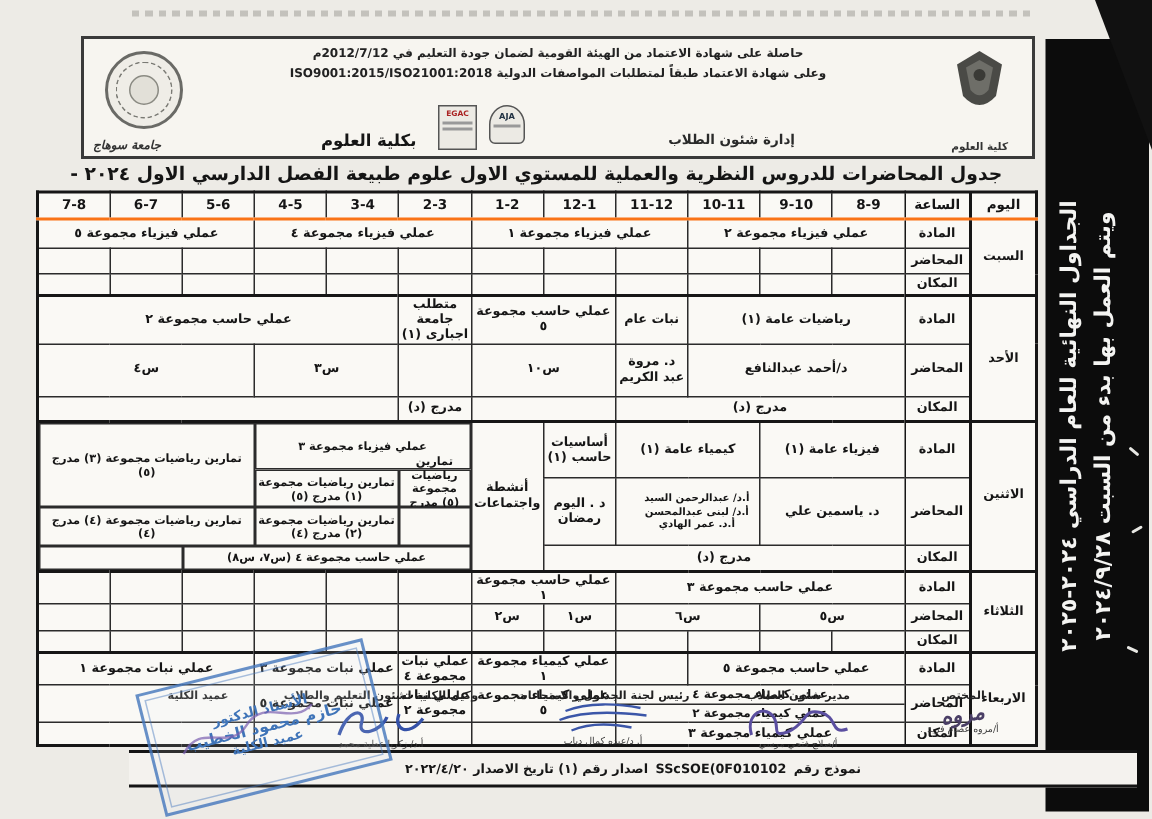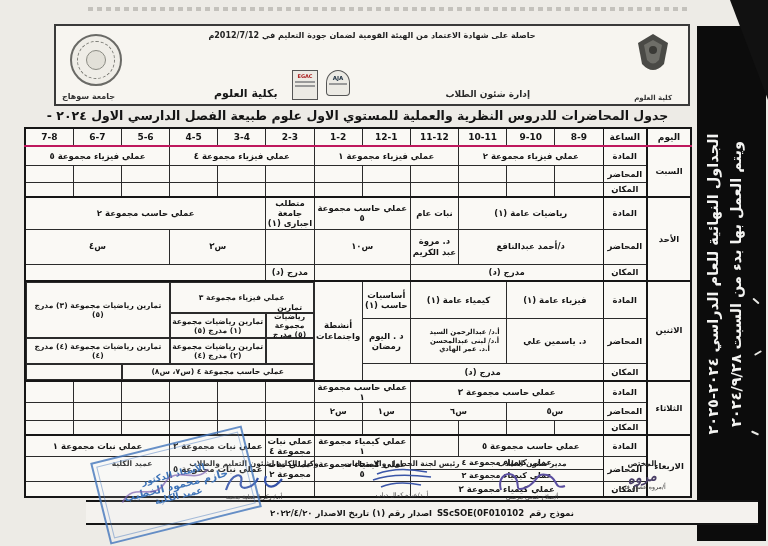--- a/index.html
+++ b/index.html
@@ -7,21 +7,21 @@
         font-family:"DejaVu Sans",sans-serif;direction:rtl;color:#161616;}
   
   .hdr-box{position:absolute;left:54px;top:24px;width:636px;height:82px;background:#f7f5f0;
            border:2px solid #3a3a3a;box-sizing:border-box;}
   .hdr-line{position:absolute;width:100%;text-align:center;font-size:8px;font-weight:bold;color:#222;}
   .hl1{top:5px;} .hl2{top:18px;}
   .seal{position:absolute;left:14px;top:8px;width:48px;height:48px;border:2px solid #6a6a66;
         border-radius:50%;background:#efede7;}
   .seal-in{position:absolute;inset:5px;border:1px dashed #7a7a74;border-radius:50%;}
   .seal-core{position:absolute;inset:14px;border:1px solid #8a8a82;border-radius:50%;background:#e2e0d8;}
-  .univ-cap{position:absolute;left:6px;bottom:3px;font-size:8px;font-weight:bold;color:#333;}
+  .univ-cap{position:absolute;left:6px;bottom:3px;font-size:8px;font-weight:bold;color:#333;font-style:italic;}
   .fac-name{position:absolute;left:158px;bottom:4px;font-size:11px;font-weight:bold;}
   .egac{position:absolute;left:236px;bottom:4px;width:26px;height:30px;border:1px solid #555;
         background:#eceae4;font-size:5px;font-weight:bold;color:#a22;text-align:center;line-height:1.2;padding-top:2px;box-sizing:border-box;}
   .egac .bars,.aja .bars{display:block;height:2px;background:#999;margin:2px 2px 0 2px;}
   .aja{position:absolute;left:270px;bottom:8px;width:24px;height:26px;border:1px solid #555;border-radius:50% 50% 4px 4px;
        background:#eceae4;font-size:5.5px;font-weight:bold;color:#234;text-align:center;padding-top:4px;box-sizing:border-box;}
   .admin{position:absolute;right:158px;bottom:5px;font-size:9px;font-weight:bold;color:#2a2a2a;}
   .eagle{position:absolute;right:14px;top:6px;width:42px;height:46px;}
   .college-cap{position:absolute;right:16px;bottom:2px;font-size:7px;font-weight:bold;color:#333;margin-top:36px;}
   .artifact-line{position:absolute;left:88px;top:7px;width:600px;height:4px;
@@ -32,21 +32,21 @@
   
   table.sched{position:absolute;left:24px;top:127px;width:668px;border-collapse:collapse;
               table-layout:fixed;border:2.5px solid #161616;}
   .sched td,.sched th{border:1px solid #2b2b2b;font-size:8.5px;font-weight:bold;text-align:center;
               vertical-align:middle;padding:0 1px;background:#faf9f5;color:#151515;line-height:1.2;}
   .sched tr.thick td,.sched tr.thick th{border-top:2px solid #161616;}
   .sched th{height:16px;font-size:9px;}
   .hr{direction:ltr;}
   .day{font-size:9px;border-left:2px solid #161616 !important;}
   .lbl{font-size:8px;border-left:1.5px solid #161616 !important;}
-  tr.h-head th{border-bottom:2px solid #be185d;}
+  tr.h-head th{border-bottom:2px solid #f97316;}
   .sat-s td{height:18px;margin-top:28px;} .sat-l td{height:16px;} .sat-p td{height:13px;}
   .sun-s td{height:24px;} .sun-l td{height:34px;} .sun-p td{height:15px;}
   .mon-s td{height:36px;} .mon-l td{height:44px;} .mon-p td{height:15px;}
   .tue-s td{height:15px;} .tue-l td{height:17px;} .tue-p td{height:13px;}
   .wed-s td{height:17px;} .wed-l td{height:24px;} .wed-p td{height:14px;}
   .gray{background:#d7d5d0;font-size:8px;}
   .hl{background:#c9c7c2;font-size:7.5px;}
   .profs div{font-size:6.8px;line-height:1.25;padding-left:12px;}
   td.nest{padding:0;}
   .mgrid{display:grid;width:100%;height:100%;grid-template-columns:repeat(6,1fr);
@@ -89,20 +89,21 @@
 </style>
 </head>
 <body>
 
 <div class="page">
 
   <div class="artifact-line"></div>
 
   <div class="hdr-box">
     <div class="hdr-line hl1">حاصلة على شهادة الاعتماد من الهيئة القومية لضمان جودة التعليم في 2012/7/12م</div>
+    <div class="hdr-line hl2">وعلى شهادة الاعتماد طبقاً لمتطلبات المواصفات الدولية ISO9001:2015/ISO21001:2018</div>
     <div class="seal">
       <div class="seal-in"></div>
       <div class="seal-core"></div>
     </div>
     <div class="univ-cap">جامعة سوهاج</div>
     <div class="fac-name">بكلية العلوم</div>
     <div class="egac"><span>EGAC</span><span class="bars"></span><span class="bars"></span></div>
     <div class="aja"><span>AJA</span><span class="bars"></span></div>
     <div class="admin">إدارة شئون الطلاب</div>
     <svg class="eagle" viewBox="0 0 42 46">

